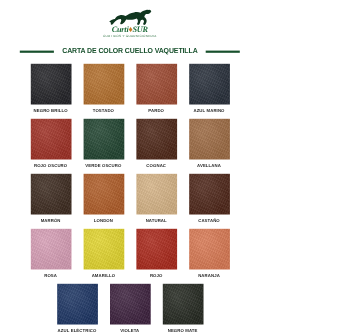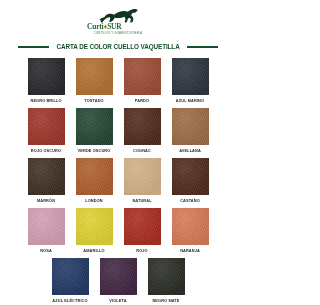--- a/index.html
+++ b/index.html
@@ -43,21 +43,22 @@
     height: 17px;
     display: block;
   }
   .logo-wordmark {
     position: relative;
     width: 62px;
     height: 8px;
     margin-top: -1px;
     display: flex;
     align-items: center;
-    justify-content: flex-start;
+    justify-content: center;
+    font-style: italic;
   }
   .logo-word {
     font-family: "Liberation Serif", serif;
     font-weight: bold;
     font-size: 7.5px;
     letter-spacing: -0.2px;
     color: #1f6b3a;
     line-height: 8px;
     white-space: nowrap;
   }

